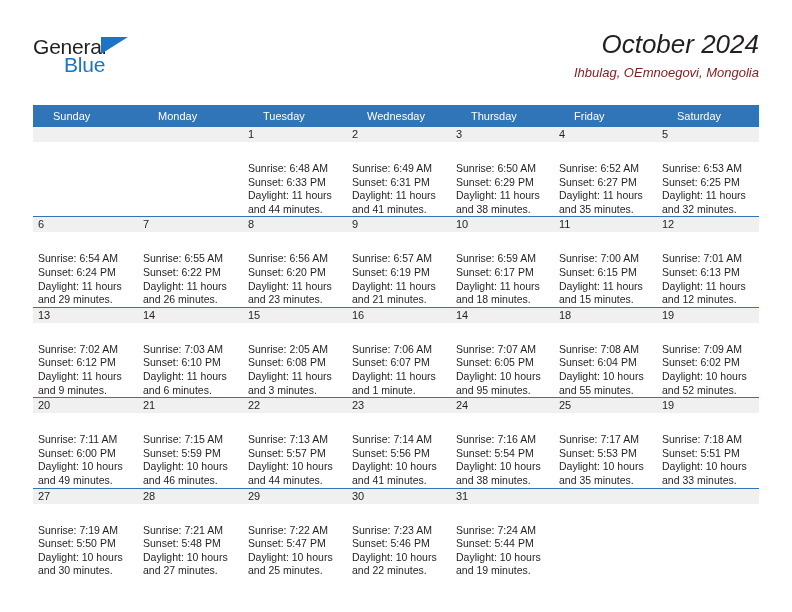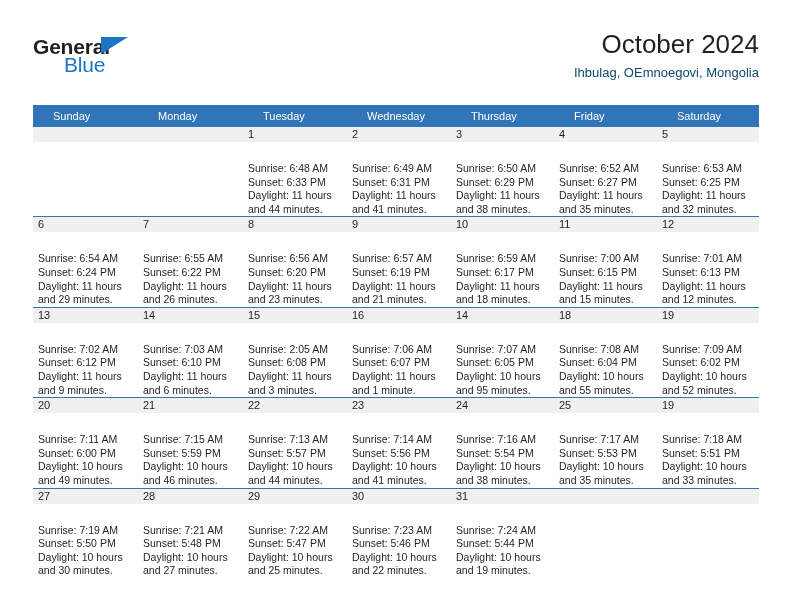--- a/index.html
+++ b/index.html
@@ -28,21 +28,20 @@
     left: 0; top: 8px;
     width: 170px; height: 48px;
   }
   .logo-general {
     position: absolute;
     left: 0; top: 0;
     font-size: 21px;
     letter-spacing: -0.2px;
     color: #231f20;
     line-height: 22px;
-    font-weight: bold;
   }
   .logo-tri {
     position: absolute;
     left: 68px; top: 1px;
     width: 0; height: 0;
     border-left: 27px solid #1a76c4;
     border-bottom: 17px solid transparent;
   }
   .logo-blue {
     position: absolute;
@@ -50,31 +49,32 @@
     font-size: 21px;
     letter-spacing: -0.2px;
     color: #1a76c4;
     line-height: 22px;
   }
 
   .title-block {
     position: absolute;
     right: 0; top: 0;
     text-align: right;
+    font-style: italic;
   }
   .cal-title {
     font-size: 26px;
     color: #231f20;
     line-height: 32px;
     white-space: nowrap;
   }
   .cal-subtitle {
     margin-top: 5px;
     font-size: 13px;
-    color: #0c4a6e;
+    color: #7f1d1d;
     line-height: 16px;
     white-space: nowrap;
     text-align: right;
   }
 
   
   .calendar {
     position: absolute;
     left: 33px; top: 105px;
     width: 726px;

